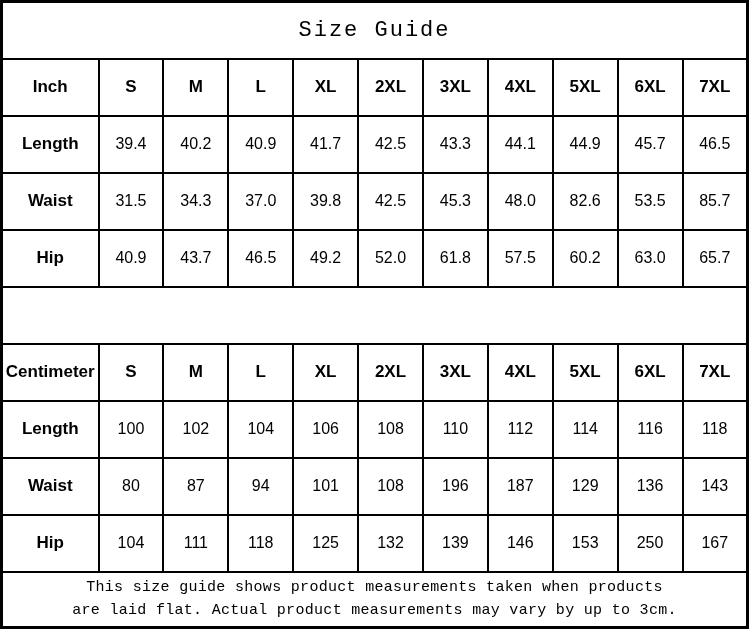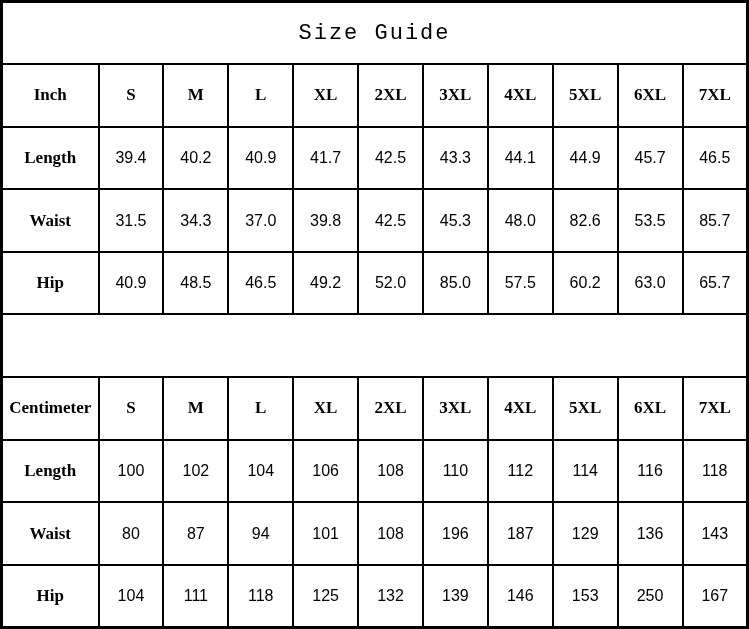--- a/index.html
+++ b/index.html
@@ -31,21 +31,21 @@
     background: #ffffff;
   }
   tr.std-row { height: 57px; }
   td.title-cell {
     font-family: "Liberation Mono", monospace;
     font-size: 22px;
     letter-spacing: 2px;
     font-weight: normal;
   }
   td.hd {
-    font-family: Liberation Serif, serif;
+    font-family: Liberation Sans, sans-serif;
     font-weight: bold;
     font-size: 17px;
   }
   td.val {
     font-family: "Liberation Sans", sans-serif;
     font-size: 16px;
     font-weight: normal;
     border-radius: 27px;
   }
   td.gap-cell { background: #ffffff; }
@@ -119,25 +119,25 @@
     <td class="val"><span class="flag"></span><span>45.3</span></td>
     <td class="val"><span class="flag"></span><span>48.0</span></td>
     <td class="val"><span class="flag"></span><span>82.6</span></td>
     <td class="val"><span class="flag"></span><span>53.5</span></td>
     <td class="val"><span>85.7</span></td>
   </tr>
 
   <tr class="std-row">
     <td class="hd">Hip</td>
     <td class="val"><span class="flag"></span><span>40.9</span></td>
-    <td class="val"><span class="flag"></span><span>48.5</span></td>
+    <td class="val"><span class="flag"></span><span>43.7</span></td>
     <td class="val"><span class="flag"></span><span>46.5</span></td>
     <td class="val"><span class="flag"></span><span>49.2</span></td>
     <td class="val"><span class="flag"></span><span>52.0</span></td>
-    <td class="val"><span class="flag"></span><span>85.0</span></td>
+    <td class="val"><span class="flag"></span><span>61.8</span></td>
     <td class="val"><span class="flag"></span><span>57.5</span></td>
     <td class="val"><span class="flag"></span><span>60.2</span></td>
     <td class="val"><span class="flag"></span><span>63.0</span></td>
     <td class="val"><span>65.7</span></td>
   </tr>
 
   <tr class="std-row">
     <td class="gap-cell" colspan="11"></td>
   </tr>
 
@@ -190,15 +190,21 @@
     <td class="val">118</td>
     <td class="val">125</td>
     <td class="val">132</td>
     <td class="val">139</td>
     <td class="val">146</td>
     <td class="val">153</td>
     <td class="val">250</td>
     <td class="val">167</td>
   </tr>
 
+  <tr>
+    <td class="footer-cell" colspan="11">
+      <div>This size guide shows product measurements taken when products</div>
+      <div>are laid flat. Actual product measurements may vary by up to 3cm.</div>
+    </td>
+  </tr>
 </tbody>
     </table>
 </div>
 
 </body></html>

